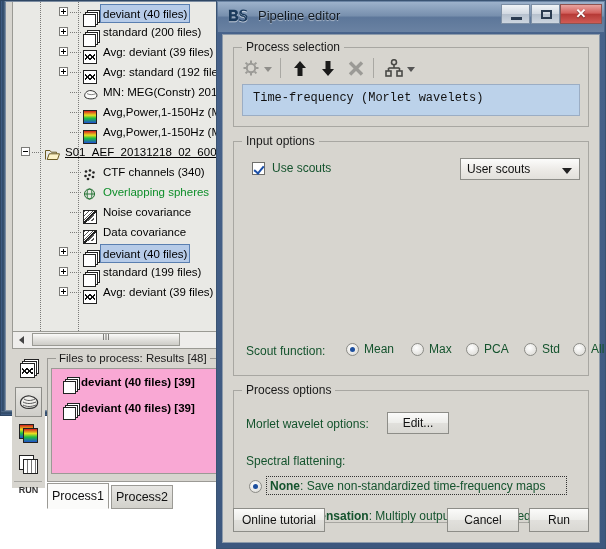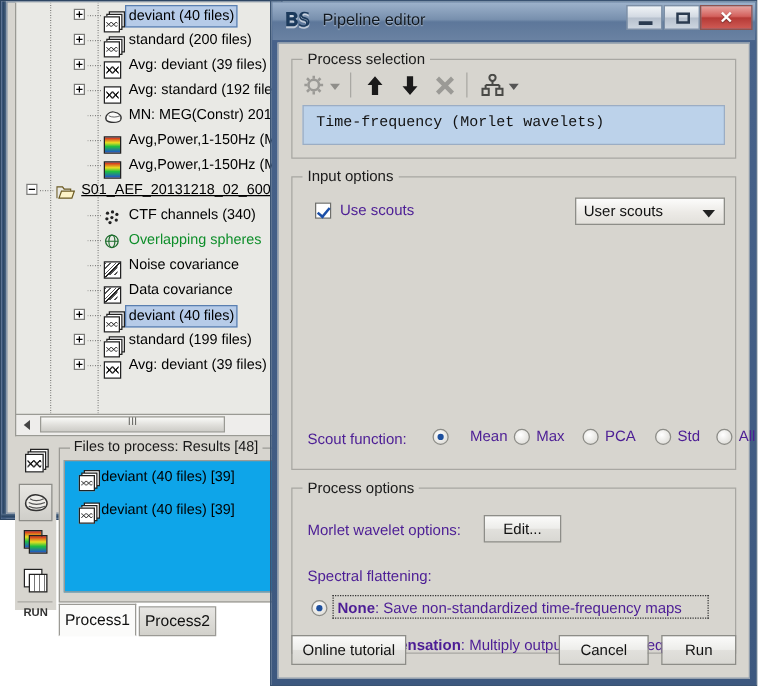--- a/index.html
+++ b/index.html
@@ -160,22 +160,23 @@
   #files-panel {
     position:absolute; left:35px; top:4px; width:178px; height:124px;
     border:1px solid #9b9a95; box-sizing:border-box; background:#d7d5cf;
   }
   #files-legend {
     position:absolute; left:44px; top:-2px; background:#d7d5cf;
     font-size:11.5px; color:#1a1a1a; padding:0 3px; white-space:nowrap;
   }
   #files-list {
     position:absolute; left:39px; top:14px; width:176px; height:106px;
-    background:#0ea5e9; border:1px solid #9b9a95; box-sizing:border-box;
+    background:#f9a8d4; border:1px solid #9b9a95; box-sizing:border-box;
     overflow:hidden;
+    font-weight:bold;
   }
   .file-row { height:26px; line-height:26px; font-size:11.5px; color:#000; padding-left:9px; white-space:nowrap;}
 
   
   #tabs { position:absolute; left:35px; top:129px; height:26px; }
   .tab {
     position:absolute; top:2px; height:24px; line-height:23px;
     font-size:12.5px; color:#111; text-align:center;
     border:1px solid #9b9a95; box-sizing:border-box;
     background: linear-gradient(to bottom,#e7e6e3,#d2d1cb);
@@ -256,21 +257,21 @@
   }
 
   .chk {
     position:absolute; width:13px; height:13px; background:#fff;
     border:1px solid #6f6f6b; box-sizing:border-box;
   }
   .chk.checked::after {
     content:""; position:absolute; left:3px; top:1px; width:4px; height:8px;
     border:solid #1b4fa8; border-width:0 2px 2px 0; transform:rotate(40deg);
   }
-  .lbl-txt { position:absolute; font-size:12px; color:#4c1d95; white-space:nowrap; }
+  .lbl-txt { position:absolute; font-size:12px; color:#14532d; white-space:nowrap; }
 
   .combo {
     position:absolute; background:linear-gradient(to bottom,#fcfcfb,#eceae6 55%,#e2e0db);
     border:1px solid #8d8d88; box-sizing:border-box;
   }
   .combo .txt { position:absolute; left:6px; top:3px; font-size:12px; color:#111; white-space:nowrap; }
   .combo .car {
     position:absolute; right:7px; top:9px; width:0;height:0;
     border-left:5px solid transparent; border-right:5px solid transparent; border-top:6px solid #222;
   }
@@ -587,21 +588,21 @@
 
           <div class="combo" style="right:8px; top:16px; width:120px; height:22px;">
             <div class="txt">User scouts</div>
             <div class="car"></div>
           </div>
 
 
           <div class="lbl-txt" style="left:12px; top:202px;">Scout function:</div>
 
           <div class="radio on" style="left:112px; top:201px;"></div>
-          <div class="lbl-txt" style="left:130px; top:200px;margin-left:12px;">Mean</div>
+          <div class="lbl-txt" style="left:130px; top:200px;">Mean</div>
 
           <div class="radio" style="left:177px; top:201px;"></div>
           <div class="lbl-txt" style="left:195px; top:200px;">Max</div>
 
           <div class="radio" style="left:232px; top:201px;"></div>
           <div class="lbl-txt" style="left:250px; top:200px;">PCA</div>
 
           <div class="radio" style="left:290px; top:201px;"></div>
           <div class="lbl-txt" style="left:308px; top:200px;">Std</div>
 

